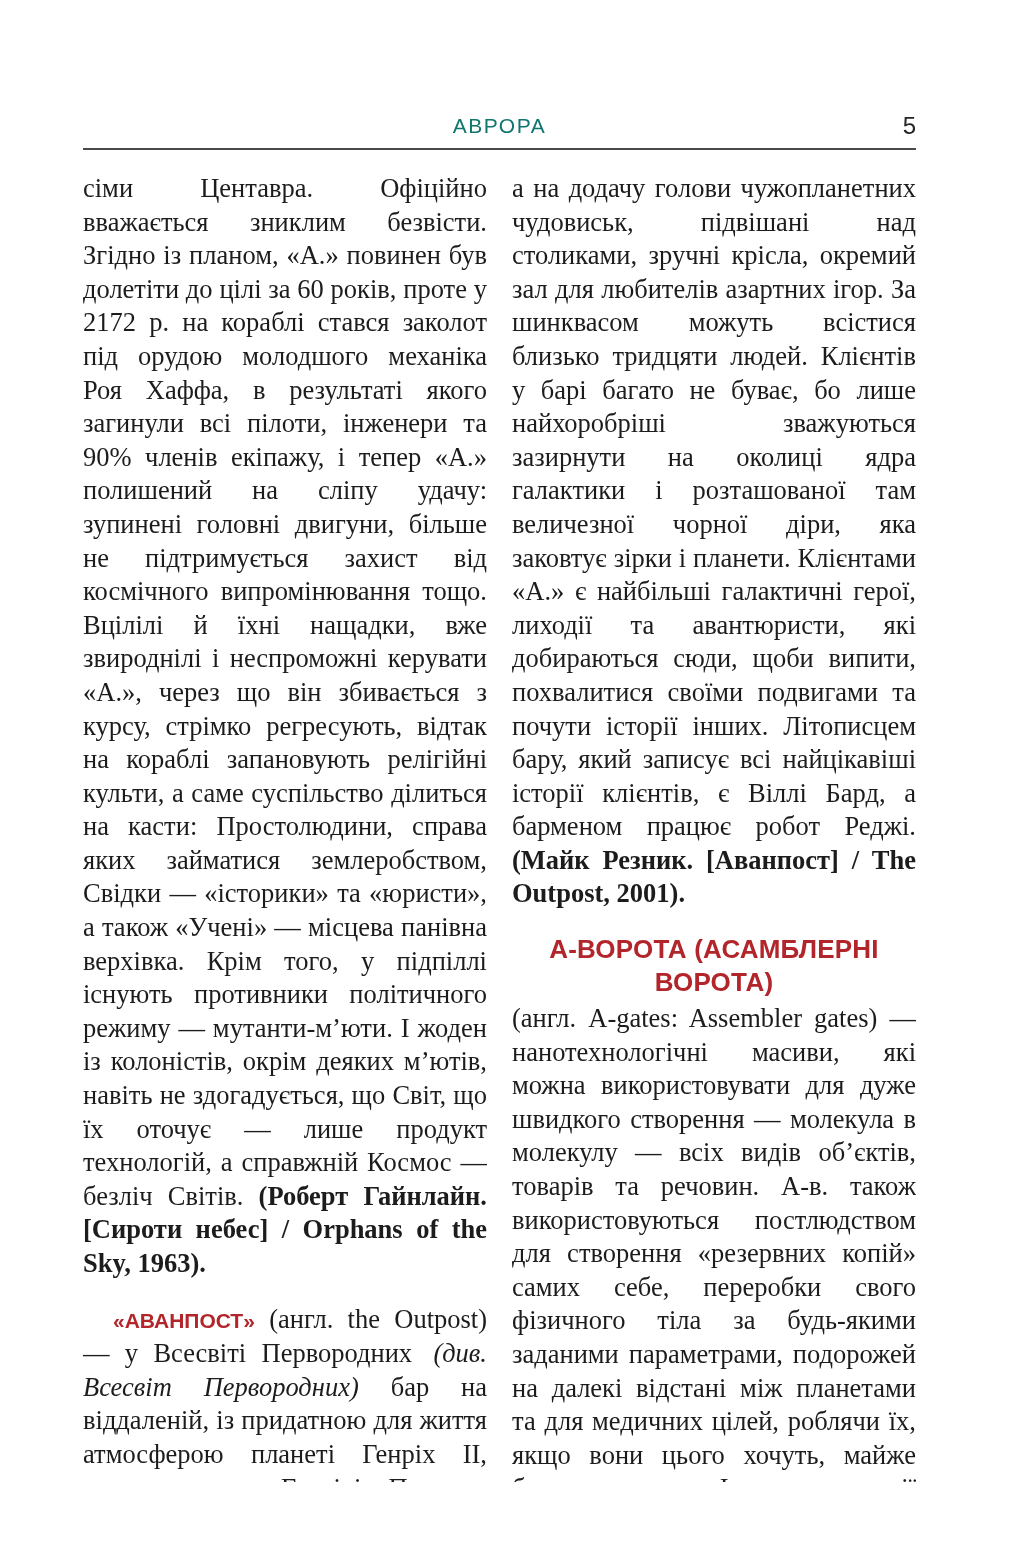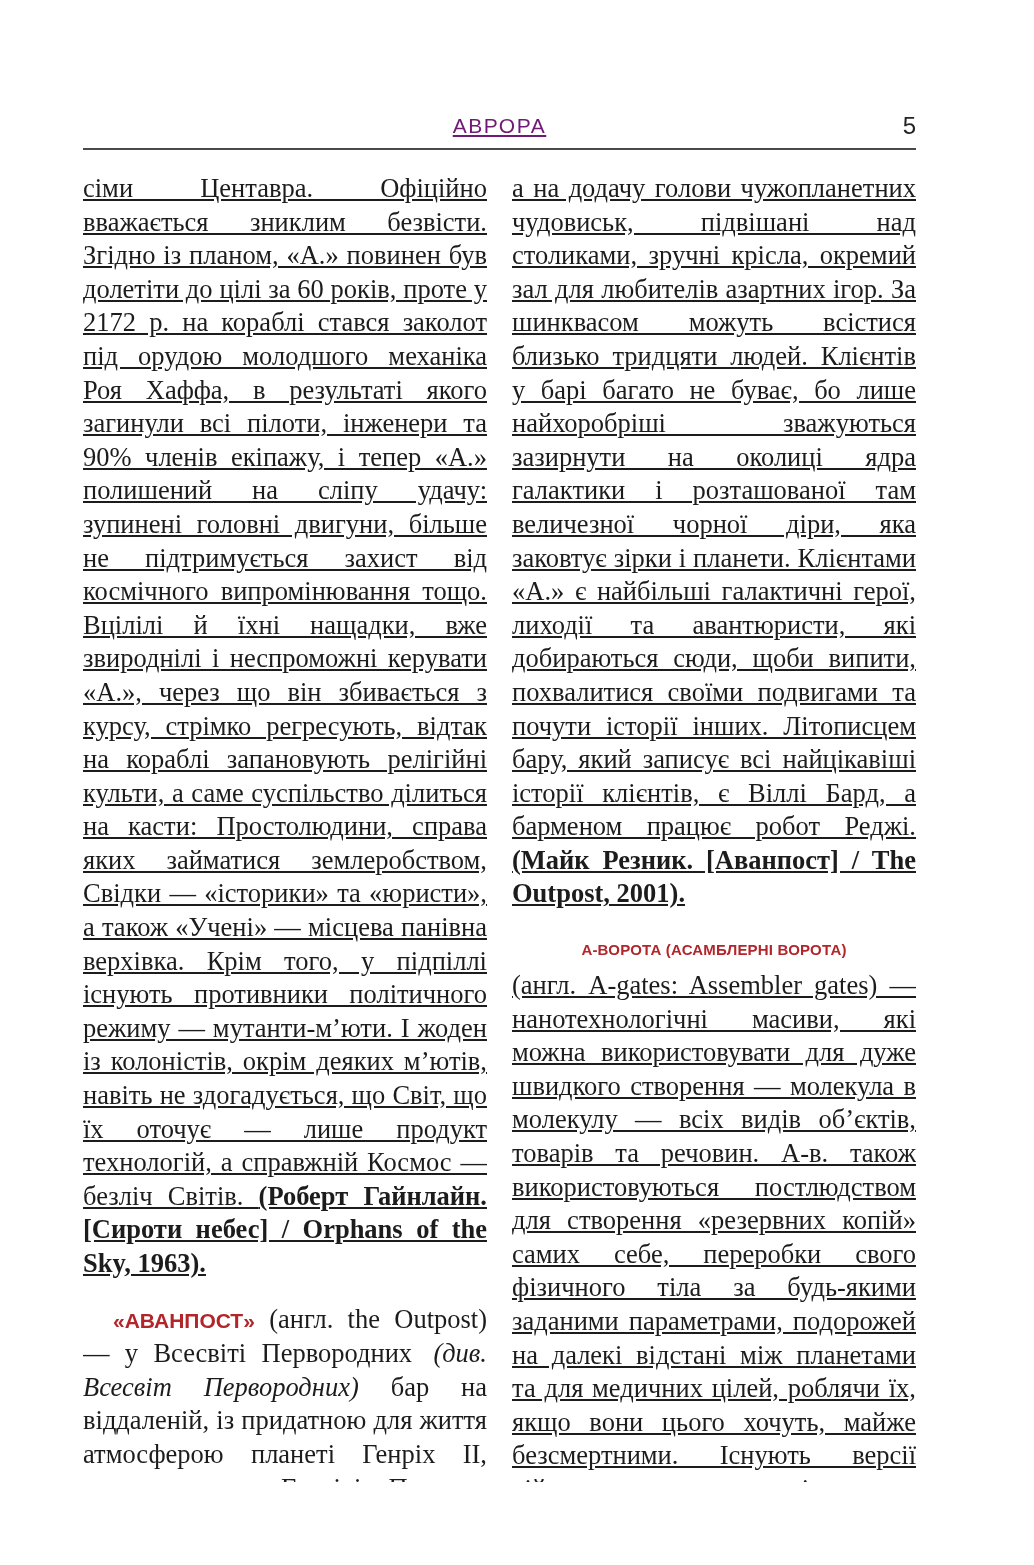--- a/index.html
+++ b/index.html
@@ -22,22 +22,21 @@
     width: 833px;
     height: 32px;
   }
   .running-title {
     position: absolute;
     left: 0; right: 0;
     text-align: center;
     font-family: "Liberation Sans", "DejaVu Sans", sans-serif;
     font-size: 21px;
     letter-spacing: 1.5px;
-    color: #701a75;
-    text-decoration: underline;
+    color: #0f766e;
   }
   .page-number {
     position: absolute;
     right: 0;
     top: -2px;
     font-family: "Liberation Sans", "DejaVu Sans", sans-serif;
     font-size: 24px;
     color: #242424;
   }
   .header-rule {
@@ -64,34 +63,34 @@
   }
   .column > * + * { margin-top: 22px; }
   .para {
     font-size: 26.5px;
     line-height: 33.6px;
     text-align: justify;
     hyphens: auto;
     -webkit-hyphens: auto;
   }
   .para.indent { text-indent: 30px; }
-  .para.noindent { text-indent: 0; text-decoration: underline; }
+  .para.noindent { text-indent: 0; }
   .para.after-heading { margin-top: 3px; }
   .seg-b { font-weight: bold; }
   .seg-i { font-style: italic; margin-left: 6px; }
   .seg-rh {
     font-family: "Liberation Sans", "DejaVu Sans", sans-serif;
     font-weight: bold;
     font-size: 21px;
     color: var(--accent);
   }
   .entry-heading {
     font-family: "Liberation Sans", "DejaVu Sans", sans-serif;
     font-weight: bold;
-    font-size: 15px;
+    font-size: 26px;
     letter-spacing: 0.2px;
     color: var(--accent);
     text-align: center;
     line-height: 33px;
   }
 </style>
 </head>
 <body>
 
 <div class="page">

